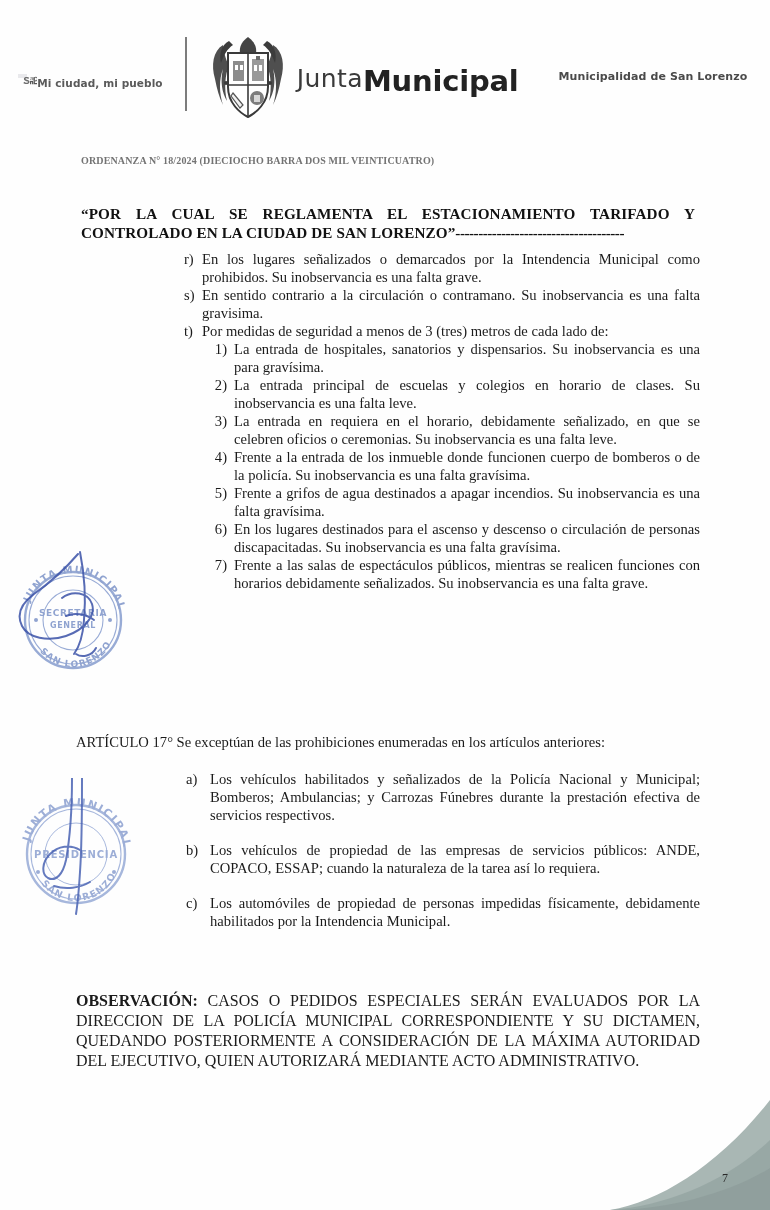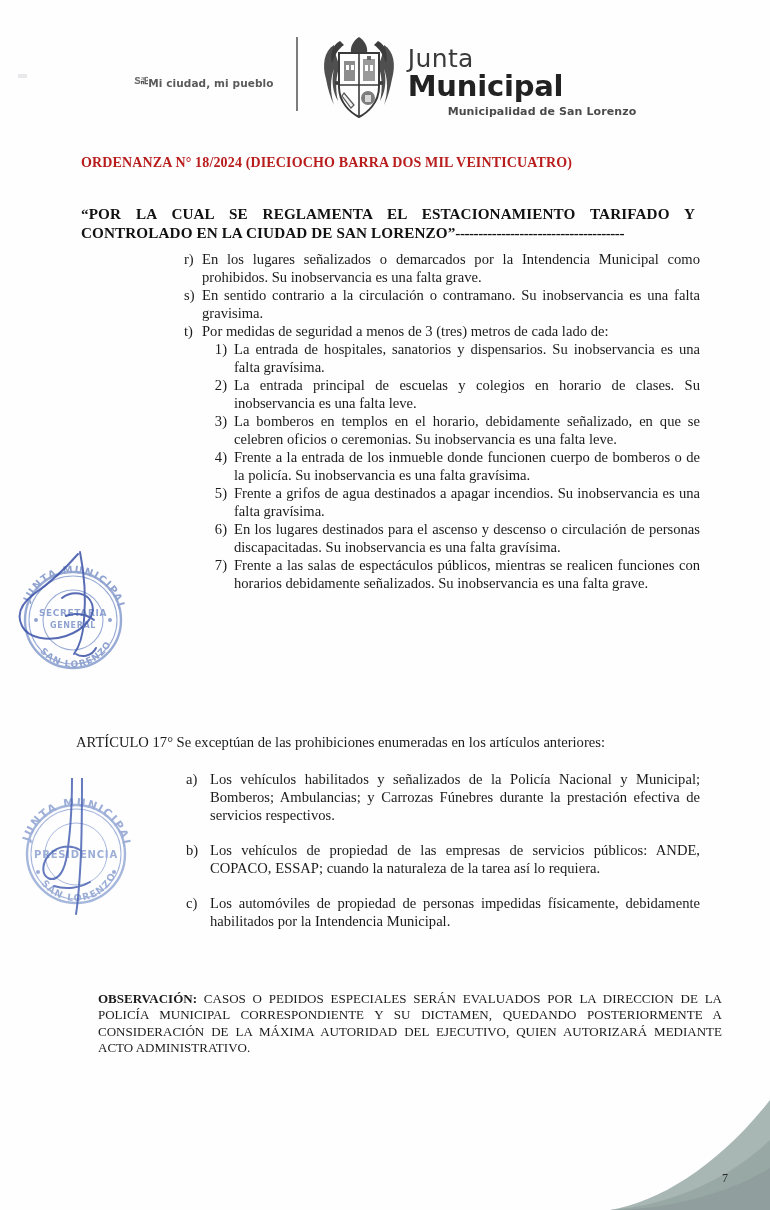--- a/index.html
+++ b/index.html
@@ -55,21 +55,21 @@
     height: 74px;
     background: #7c7c7c;
     margin-bottom: 14px;
   }
   .logo-right {
     display: flex;
     align-items: center;
     gap: 10px;
   }
   .crest { width: 78px; height: 92px; }
-  .junta-text { display: flex; flex-direction: column; line-height: 1; }
+  .junta-text { display: flex; flex-direction: row; line-height: 1; }
   .junta-top {
     font-family: "DejaVu Sans", sans-serif;
     font-size: 25px;
     font-weight: 400;
     color: #3a3a3a;
     letter-spacing: .4px;
   }
   .junta-main {
     font-family: "DejaVu Sans", sans-serif;
     font-size: 29px;
@@ -89,23 +89,23 @@
   }
 
   
   .ord-title {
     position: absolute;
     top: 155px;
     left: 81px;
     width: 610px;
     font-family: "Liberation Serif", serif;
     font-weight: 700;
-    font-size: 14px;
+    font-size: 10px;
     letter-spacing: .15px;
-    color: #b91c1c;
+    color: #737373;
   }
   .ord-subtitle {
     position: absolute;
     top: 204px;
     left: 81px;
     width: 614px;
     font-family: "Liberation Serif", serif;
     font-weight: 700;
     font-size: 15.2px;
     line-height: 1.28;
@@ -165,24 +165,23 @@
     width: 514px;
   }
   .abc .lvl2 { margin-bottom: 17px; }
   .abc .lvl2 .marker { width: 24px; flex: 0 0 24px; text-align: left; padding-right: 0; }
 
   .obs {
     position: absolute;
     top: 991px;
     left: 76px;
     width: 624px;
-    font-size: 13px;
+    font-size: 16px;
     line-height: 1.255;
     text-align: justify;
-    margin-left: 22px;
   }
   .obs b { font-weight: 700; }
 
   
   .stamp { position: absolute; }
   .stamp-sec { top: 542px; left: 8px; width: 130px; height: 145px; }
   .stamp-pres { top: 778px; left: 10px; width: 132px; height: 145px; }
 
   
   .swoosh {
@@ -296,29 +295,29 @@
     </div>
 
     <div class="lvl1">
       <span class="marker">t)</span>
       <span class="txt">Por medidas de seguridad a menos de 3 (tres) metros de cada lado de:</span>
     </div>
 
     <div class="list-num">
       <div class="lvl2">
         <span class="marker">1)</span>
-        <span class="txt">La entrada de hospitales, sanatorios y dispensarios. Su inobservancia es una falta gravísima.</span>
+        <span class="txt">La entrada de hospitales, sanatorios y dispensarios. Su inobservancia es una para gravísima.</span>
       </div>
       <div class="lvl2">
         <span class="marker">2)</span>
         <span class="txt">La entrada principal de escuelas y colegios en horario de clases. Su inobservancia es una falta leve.</span>
       </div>
       <div class="lvl2">
         <span class="marker">3)</span>
-        <span class="txt">La bomberos en templos en el horario, debidamente señalizado, en que se celebren oficios o ceremonias. Su inobservancia es una falta leve.</span>
+        <span class="txt">La entrada en requiera en el horario, debidamente señalizado, en que se celebren oficios o ceremonias. Su inobservancia es una falta leve.</span>
       </div>
       <div class="lvl2">
         <span class="marker">4)</span>
         <span class="txt">Frente a la entrada de los inmueble donde funcionen cuerpo de bomberos o de la policía. Su inobservancia es una falta gravísima.</span>
       </div>
       <div class="lvl2">
         <span class="marker">5)</span>
         <span class="txt">Frente a grifos de agua destinados a apagar incendios. Su inobservancia es una falta gravísima.</span>
       </div>
       <div class="lvl2">

